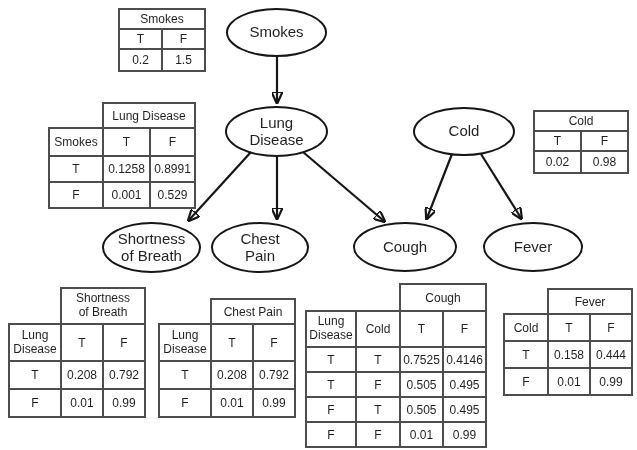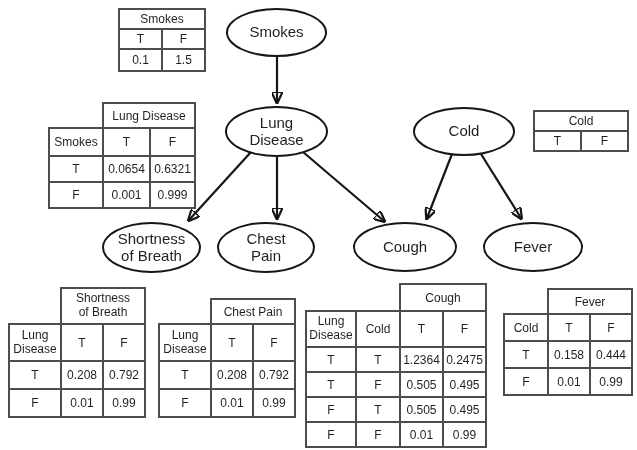--- a/index.html
+++ b/index.html
@@ -11,21 +11,21 @@
   .node {
     position:absolute; border:2.4px solid #161616; border-radius:50%;
     background:#ffffff; display:flex; align-items:center; justify-content:center;
     text-align:center; z-index:2; box-sizing:border-box;
   }
   .node span { white-space:pre-line; font-size:15px; line-height:1.12; }
   #n-smokes        { left:226px; top:8px;   width:101px; height:49px; }
   #n-lung-disease  { left:225px; top:106px; width:103px; height:51px; }
   #n-cold          { left:413px; top:107px; width:102px; height:49px; }
   #n-shortness     { left:102px; top:222px; width:99px;  height:51px; }
-  #n-chest-pain    { left:217px; top:222px; width:98px;  height:51px; }
+  #n-chest-pain    { left:211px; top:222px; width:98px;  height:51px; }
   #n-cough         { left:353px; top:222px; width:104px; height:50px; }
   #n-fever         { left:483px; top:222px; width:100px; height:50px; }
   
   .edges { position:absolute; left:0; top:0; z-index:3; pointer-events:none; }
   .edges path { stroke:#161616; stroke-width:2.2; fill:none; }
   
   table.cpt {
     position:absolute; border-collapse:collapse; z-index:1;
     font-size:12px; text-align:center; table-layout:fixed;
   }
@@ -91,59 +91,63 @@
   <table class="cpt" id="t-smokes">
     <tbody>
         <tr class="h20">
           <td colspan="2">Smokes</td>
         </tr>
     <tr class="h20">
       <td class="w43">T</td>
       <td class="w43">F</td>
     </tr>
     <tr class="h22">
-      <td>0.1</td>
+      <td>0.2</td>
       <td>1.5</td>
     </tr>
   </tbody>
     </table>
 
   <table class="cpt" id="t-lung">
     <tbody>
         <tr class="h25">
       <td class="blank w54"></td>
       <td colspan="2">Lung Disease</td>
     </tr>
     <tr class="h28">
       <td>Smokes</td>
       <td class="w47">T</td>
       <td class="w45">F</td>
     </tr>
     <tr class="h26">
       <td>T</td>
-      <td>0.0654</td>
-      <td>0.6321</td>
+      <td>0.1258</td>
+      <td>0.8991</td>
     </tr>
     <tr class="h26">
       <td>F</td>
       <td>0.001</td>
-      <td>0.999</td>
+      <td>0.529</td>
     </tr>
   </tbody>
     </table>
 
   <table class="cpt" id="t-cold">
     <tbody>
         <tr class="h20">
           <td colspan="2">Cold</td>
         </tr>
     <tr class="h20">
       <td class="w47">T</td>
       <td class="w47">F</td>
     </tr>
+    <tr class="h22">
+      <td>0.02</td>
+      <td>0.98</td>
+    </tr>
   </tbody>
     </table>
 
   <table class="cpt" id="t-shortness">
     <tbody>
         <tr class="h36">
       <td class="blank w52"></td>
       <td colspan="2" class="multiline">Shortness
 of Breath</td>
     </tr>
@@ -200,22 +204,22 @@
     <tr class="h36">
       <td class="w50 multiline">Lung
 Disease</td>
       <td class="w44">Cold</td>
       <td class="w43">T</td>
       <td class="w43">F</td>
     </tr>
     <tr class="h25">
       <td>T</td>
       <td>T</td>
-      <td>1.2364</td>
-      <td>0.2475</td>
+      <td>0.7525</td>
+      <td>0.4146</td>
     </tr>
     <tr class="h25">
       <td>T</td>
       <td>F</td>
       <td>0.505</td>
       <td>0.495</td>
     </tr>
     <tr class="h25">
       <td>F</td>
       <td>T</td>

